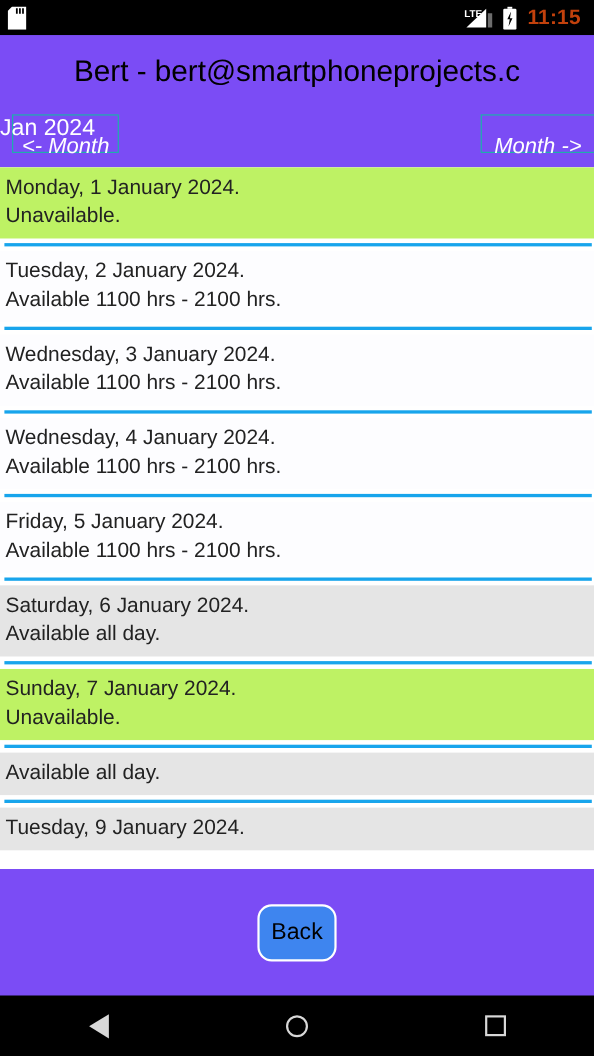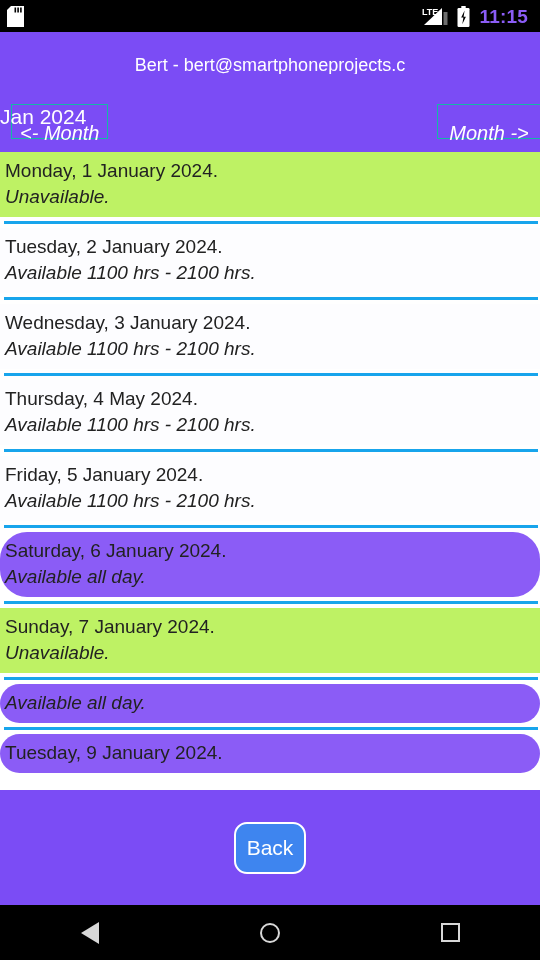--- a/index.html
+++ b/index.html
@@ -30,43 +30,43 @@
     background: #000000;
     display: flex;
     align-items: center;
     padding: 0 12px 0 7px;
     box-sizing: border-box;
     flex: 0 0 auto;
   }
   .sb-left { display: flex; align-items: center; }
   .sb-right { margin-left: auto; display: flex; align-items: center; gap: 9px; }
   .sb-time {
-    color: #8b5cf6;
+    color: #c2410c;
     font-size: 19px;
     font-weight: bold;
     letter-spacing: .2px;
     line-height: 1;
   }
   .icon-sd { width: 17px; height: 21px; display: block; }
   .icon-lte { width: 26px; height: 20px; display: block; }
   .icon-bat { width: 13px; height: 21px; display: block; }
 
   
   .appbar {
     flex: 0 0 auto;
     height: 50px;
     display: flex;
     align-items: center;
     justify-content: center;
     background: #7b4cf5;
     padding-top: 8px;
   }
   .appbar-title {
-    color: #ffffff;
-    font-size: 18px;
+    color: #000000;
+    font-size: 27px;
     line-height: 1;
     white-space: nowrap;
     overflow: hidden;
   }
 
   
   .monthnav {
     flex: 0 0 auto;
     height: 62px;
     position: relative;
@@ -101,35 +101,34 @@
   .daylist {
     flex: 1 1 auto;
     overflow: hidden;
     background: #ffffff;
     position: relative;
   }
   .day-row {
     padding: 6px 0 7px 5px;
     box-sizing: border-box;
   }
-  .day-row.available { background: #8b5cf6; border-radius: 27px; }
+  .day-row.available { background: #e5e5e5; }
   .day-row.unavailable { background: #bef264; }
   .day-row.partial { background: #fdfdff; }
   .day-date {
     color: #222222;
     font-size: 19px;
     line-height: 26px;
     white-space: nowrap;
   }
   .day-status {
     color: #222222;
     font-size: 19px;
     line-height: 26px;
     white-space: nowrap;
-    font-style: italic;
   }
   .row-sep {
     height: 11px;
     background: #ffffff;
     position: relative;
   }
   .row-sep::after {
     content: "";
     position: absolute;
     left: 4px;
@@ -145,21 +144,21 @@
     height: 115px;
     background: #7b4cf5;
     display: flex;
     align-items: center;
     justify-content: center;
   }
   .btn-back {
     background: #3e85ef;
     border: 2px solid #ffffff;
     border-radius: 13px;
-    color: #ffffff;
+    color: #000000;
     font-family: "Liberation Sans", sans-serif;
     font-size: 21px;
     width: 72px;
     height: 52px;
     line-height: 48px;
     padding: 0;
     text-align: center;
   }
 
   
@@ -250,21 +249,21 @@
         <div class="day-date">Tuesday,  2 January 2024.</div>
         <div class="day-status">Available 1100 hrs - 2100 hrs.</div>
       </div>
       <div class="row-sep"></div>
       <div class="day-row partial">
         <div class="day-date">Wednesday,  3 January 2024.</div>
         <div class="day-status">Available 1100 hrs - 2100 hrs.</div>
       </div>
       <div class="row-sep"></div>
       <div class="day-row partial">
-        <div class="day-date">Thursday,  4 May 2024.</div>
+        <div class="day-date">Wednesday,  4 January 2024.</div>
         <div class="day-status">Available 1100 hrs - 2100 hrs.</div>
       </div>
       <div class="row-sep"></div>
       <div class="day-row partial">
         <div class="day-date">Friday,  5 January 2024.</div>
         <div class="day-status">Available 1100 hrs - 2100 hrs.</div>
       </div>
       <div class="row-sep"></div>
       <div class="day-row available">
         <div class="day-date">Saturday,  6 January 2024.</div>

